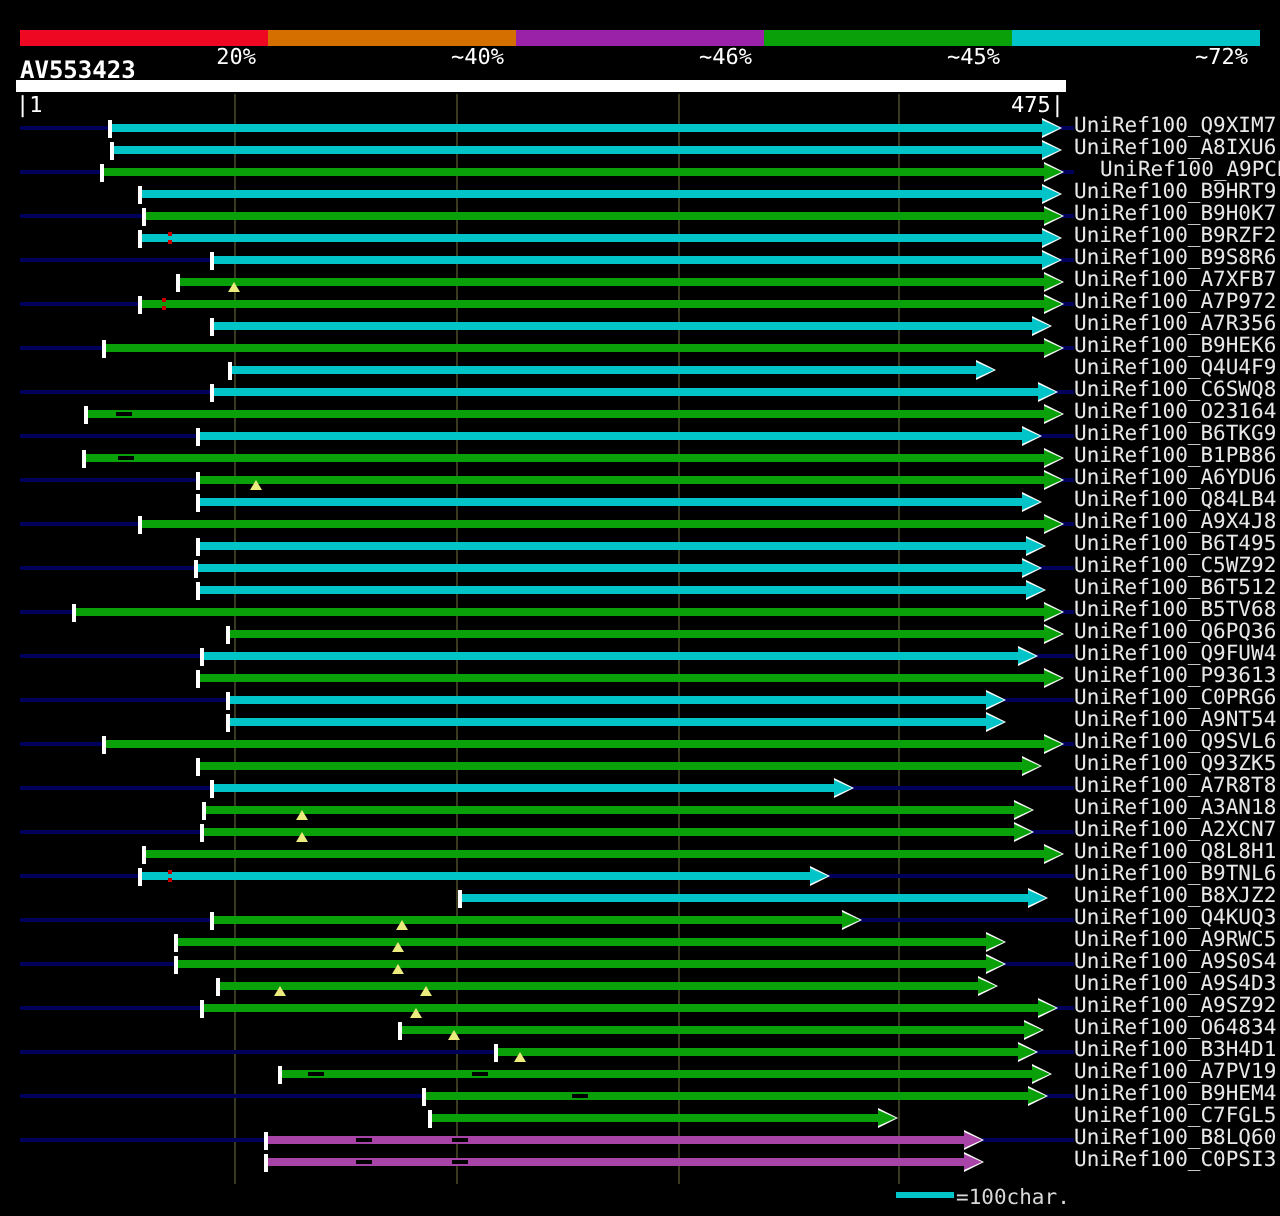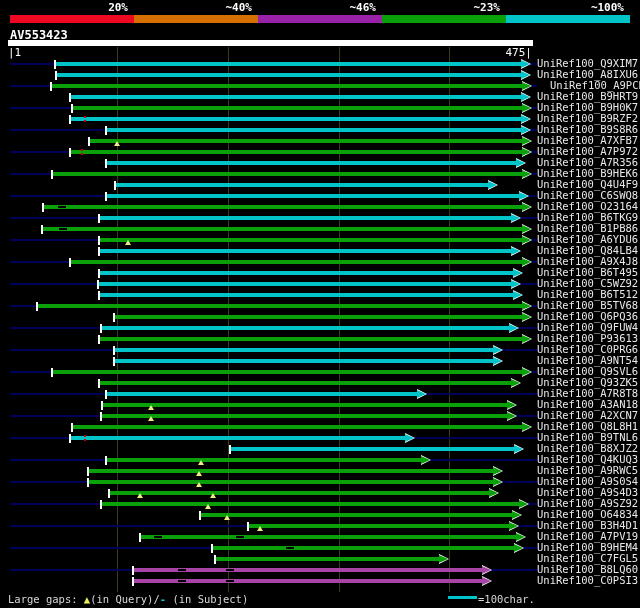--- a/index.html
+++ b/index.html
@@ -1,19 +1,19 @@
 <!DOCTYPE html>
 <html><head>
 <meta charset="utf-8">
 <style>
   html,body{margin:0;padding:0;background:#000;}
   #screen{position:relative;width:640px;height:608px;background:#000;overflow:hidden;
           font-family:"DejaVu Sans Mono", monospace;}
   .abs{position:absolute;}
-  .seg-label{font-weight:bold;color:#ffffff;font-size:11px;line-height:12px;text-align:right;}
+  .seg-label{font-weight:normal;color:#ffffff;font-size:11px;line-height:12px;text-align:right;margin-top:21px;}
   #title{color:#ffffff;font-weight:bold;font-size:12px;line-height:13px;}
   #watermark{color:#14145e;font-weight:bold;font-size:12px;line-height:13px;text-align:right;}
   #query-bar{background:#ffffff;}
   .ruler-label{color:#ffffff;font-size:11px;line-height:12px;}
   #ruler-end{text-align:right;}
   .gridline{width:1px;background:#3a3a20;}
   .tri{width:0;height:0;border-style:solid;border-width:0;border-color:transparent;}
   .mark{width:2px;height:2px;background:#c80000;box-shadow:0 4px 0 #c80000;}
   .qgap{width:0;height:0;border-left:3px solid transparent;border-right:3px solid transparent;
         border-bottom:5px solid #ecec7e;}
@@ -28,23 +28,23 @@
 
 <div id="screen">
   <div id="scalebar-layer">
       <div class="abs" style="left: 10px; top: 15px; width: 124px; height: 8px; background: rgb(238, 8, 34);"></div>
       <div class="abs seg-label" style="left: 4px; top: 2px; width: 124px;">20%</div>
       <div class="abs" style="left: 134px; top: 15px; width: 124px; height: 8px; background: rgb(212, 111, 0);"></div>
       <div class="abs seg-label" style="left: 128px; top: 2px; width: 124px;">~40%</div>
       <div class="abs" style="left: 258px; top: 15px; width: 124px; height: 8px; background: rgb(154, 34, 168);"></div>
       <div class="abs seg-label" style="left: 252px; top: 2px; width: 124px;">~46%</div>
       <div class="abs" style="left: 382px; top: 15px; width: 124px; height: 8px; background: rgb(10, 160, 10);"></div>
-      <div class="abs seg-label" style="left: 376px; top: 2px; width: 124px;">~23%</div>
+      <div class="abs seg-label" style="left: 376px; top: 2px; width: 124px;">~45%</div>
       <div class="abs" style="left: 506px; top: 15px; width: 124px; height: 8px; background: rgb(0, 196, 200);"></div>
-      <div class="abs seg-label" style="left: 500px; top: 2px; width: 124px;">~100%</div>
+      <div class="abs seg-label" style="left: 500px; top: 2px; width: 124px;">~72%</div>
     </div>
 
   <div id="title" class="abs" style="left:10px;top:29px;">AV553423</div>
 
   <div id="query-bar" class="abs" style="left:8px;top:40px;width:525px;height:6px;"></div>
 
   <div id="ruler-start" class="abs ruler-label" style="left:8px;top:47px;">|1</div>
   <div id="ruler-end" class="abs ruler-label" style="right:108px;top:47px;">475|</div>
 
   <div id="plot-layer">
@@ -335,17 +335,16 @@
       <div class="abs hit-label" style="left: 537px; top: 564px;">UniRef100_B8LQ60</div>
       <div class="abs" style="left: 132.025px; top: 576.5px; width: 2px; height: 9px; background: rgb(255, 255, 255);"></div>
       <div class="abs" style="left: 134.025px; top: 578.5px; width: 349.177px; height: 4px; background: rgb(168, 68, 168);"></div>
       <div class="abs tri" style="left: 482.203px; top: 575.5px; border-top-width: 5px; border-bottom-width: 5px; border-left-width: 10px; border-left-color: rgb(255, 255, 255);"></div>
       <div class="abs tri" style="left: 482.203px; top: 576.5px; border-top-width: 4px; border-bottom-width: 4px; border-left-width: 9px; border-left-color: rgb(168, 68, 168);"></div>
       <div class="abs" style="left: 177.561px; top: 579.5px; width: 8px; height: 2px; background: rgb(0, 0, 0);"></div>
       <div class="abs" style="left: 226.203px; top: 579.5px; width: 8px; height: 2px; background: rgb(0, 0, 0);"></div>
       <div class="abs hit-label" style="left: 537px; top: 575px;">UniRef100_C0PSI3</div>
     </div>
 
-  <div id="gap-legend" class="abs" style="left:8px;top:592px;"><span>Large gaps: </span><span class="sym-q">▲</span><span>(in Query)/</span><span class="sym-s">-</span><span> (in Subject)</span></div>
 
   <div id="legend-bar" class="abs" style="left:448px;top:596px;width:29px;height:3px;background:#00c4c8;"></div>
   <div id="legend-text" class="abs" style="left:478px;top:592px;">=100char.</div>
 </div>
 
 </body></html>

